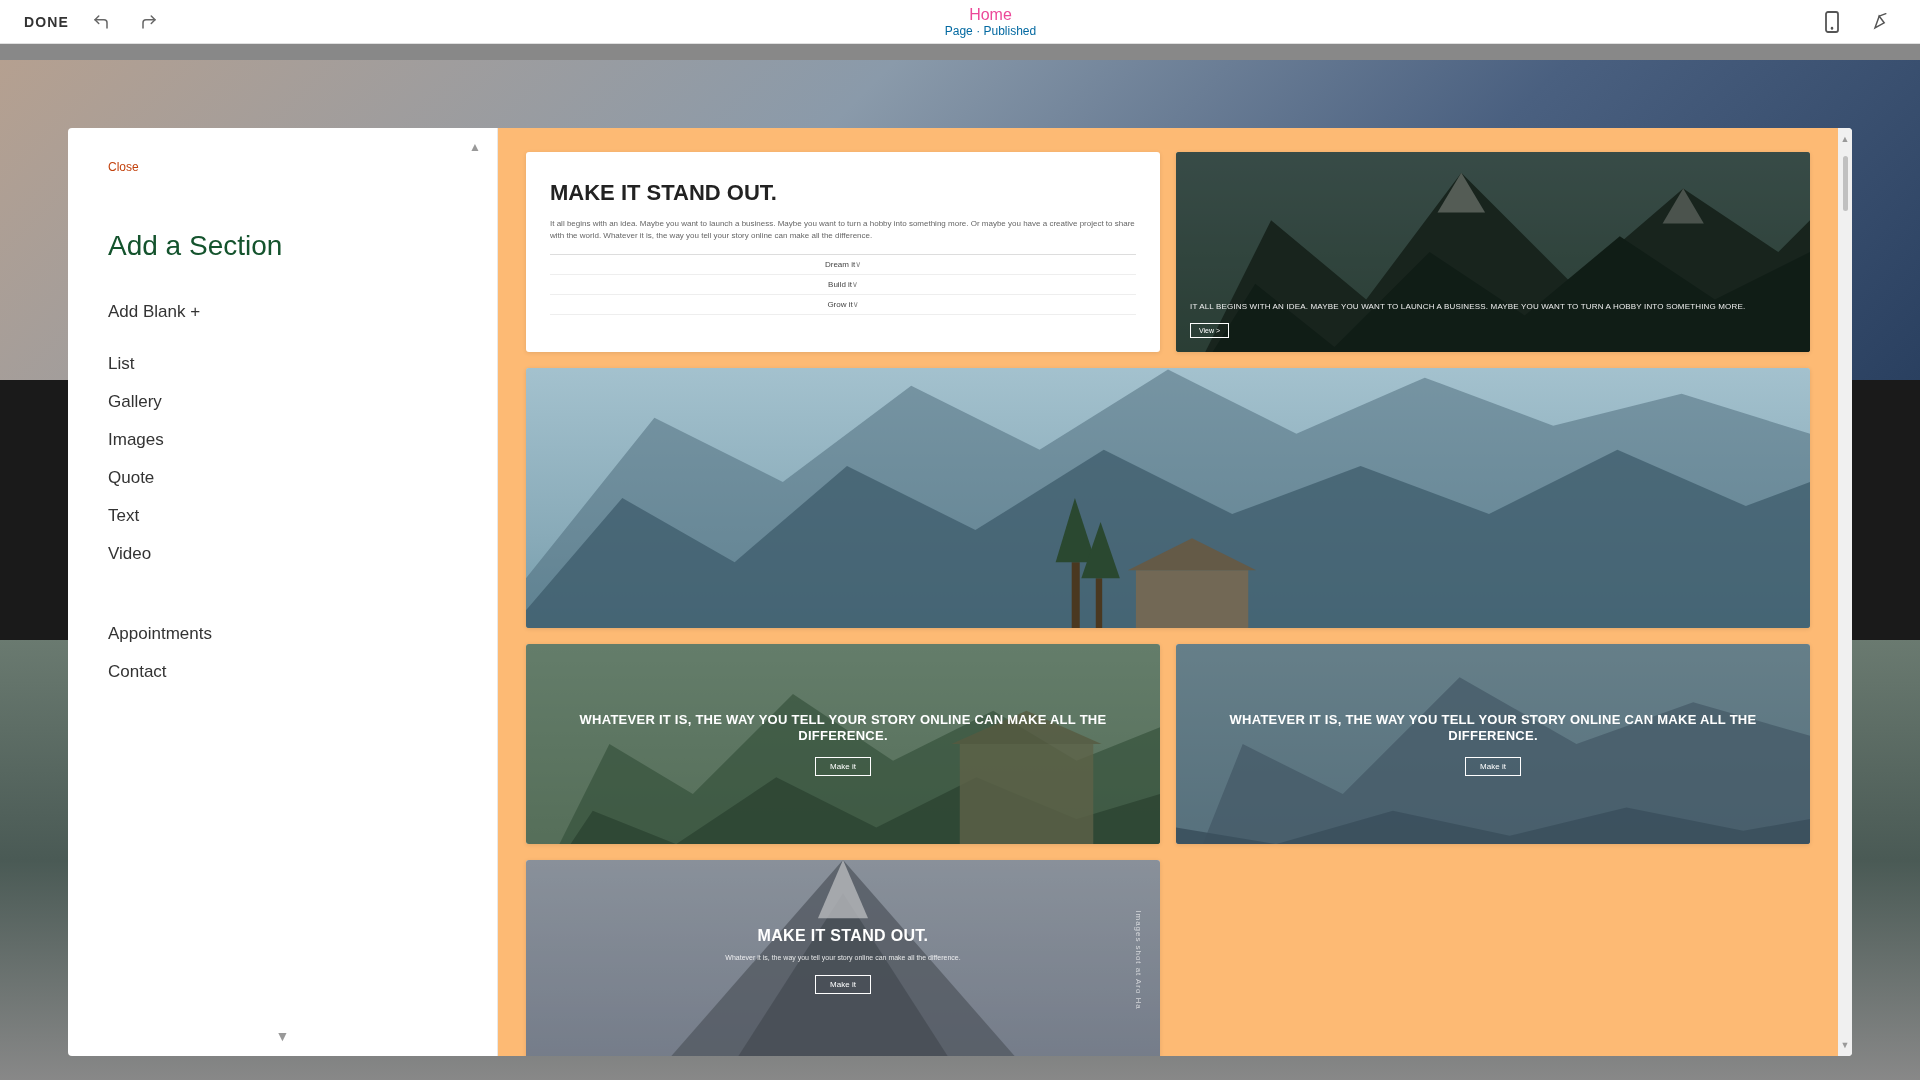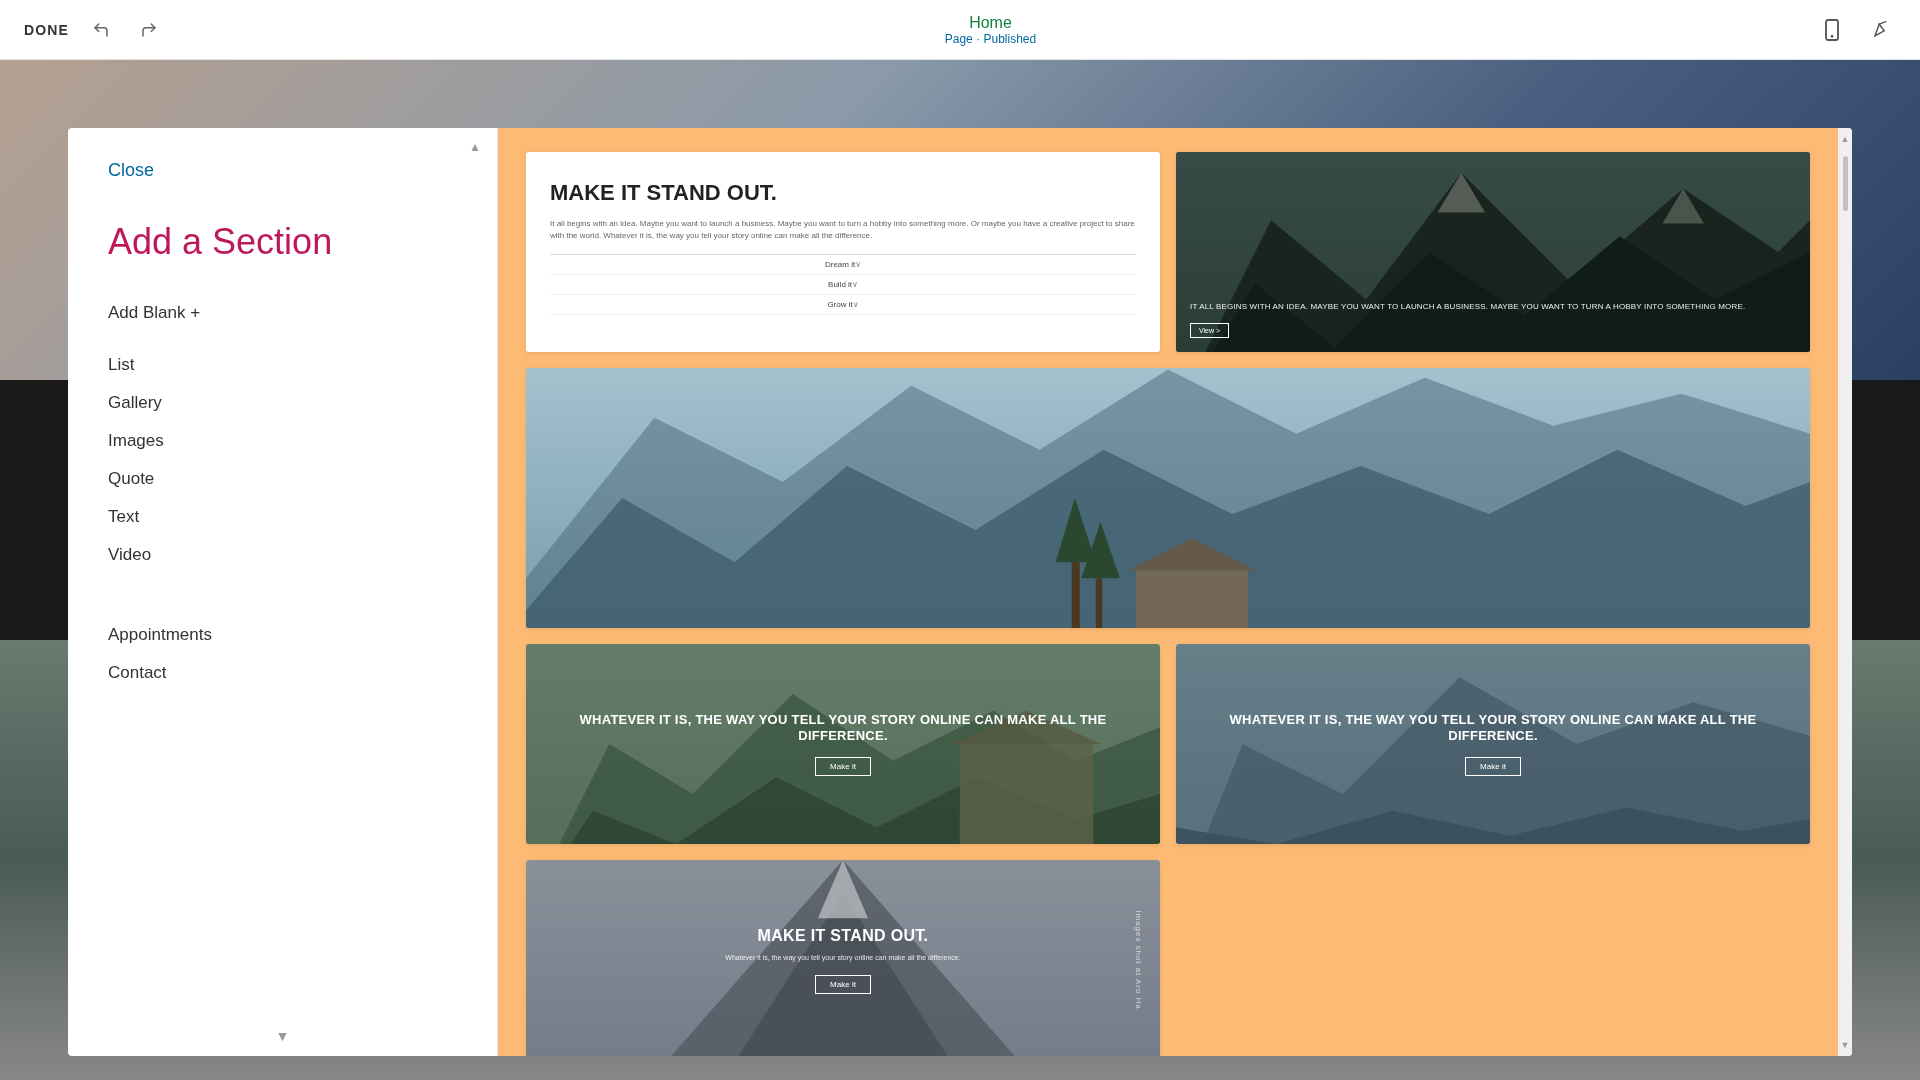--- a/index.html
+++ b/index.html
@@ -9,21 +9,21 @@
       overflow: hidden;
       font-family: -apple-system, BlinkMacSystemFont, 'Helvetica Neue', Arial, sans-serif;
       background: #888;
       position: relative;
     }
 
     
     .toolbar {
       position: absolute;
       top: 0; left: 0; right: 0;
-      height: 60px;
+      height: 44px;
       background: #fff;
       display: flex;
       align-items: center;
       justify-content: space-between;
       padding: 0 24px;
       z-index: 100;
       border-bottom: 1px solid #e0e0e0;
     }
     .toolbar-left {
       display: flex;
@@ -51,21 +51,21 @@
       justify-content: center;
       width: 32px;
       height: 32px;
     }
     .toolbar-center {
       text-align: center;
     }
     .toolbar-center .page-title {
       font-size: 16px;
       font-weight: 500;
-      color: #15803d;
+      color: #ec4899;
     }
     .toolbar-center .page-status {
       font-size: 12px;
       color: #0369a1;
     }
     .toolbar-right {
       display: flex;
       align-items: center;
       gap: 16px;
     }
@@ -110,30 +110,30 @@
       width: 430px;
       flex-shrink: 0;
       padding: 32px 40px;
       border-right: 1px solid #e8e8e8;
       overflow-y: auto;
       position: relative;
     }
     .close-btn {
       background: none;
       border: none;
-      font-size: 18px;
-      color: #0369a1;
+      font-size: 12px;
+      color: #c2410c;
       cursor: pointer;
-      margin-bottom: 40px;
+      margin-bottom: 56px;
       display: block;
     }
     .add-section-title {
-      font-size: 36px;
+      font-size: 28px;
       font-weight: 400;
-      color: #be185d;
+      color: #14532d;
       margin-bottom: 40px;
     }
     .add-blank-btn {
       background: none;
       border: none;
       font-size: 17px;
       color: #333;
       cursor: pointer;
       display: flex;
       align-items: center;

